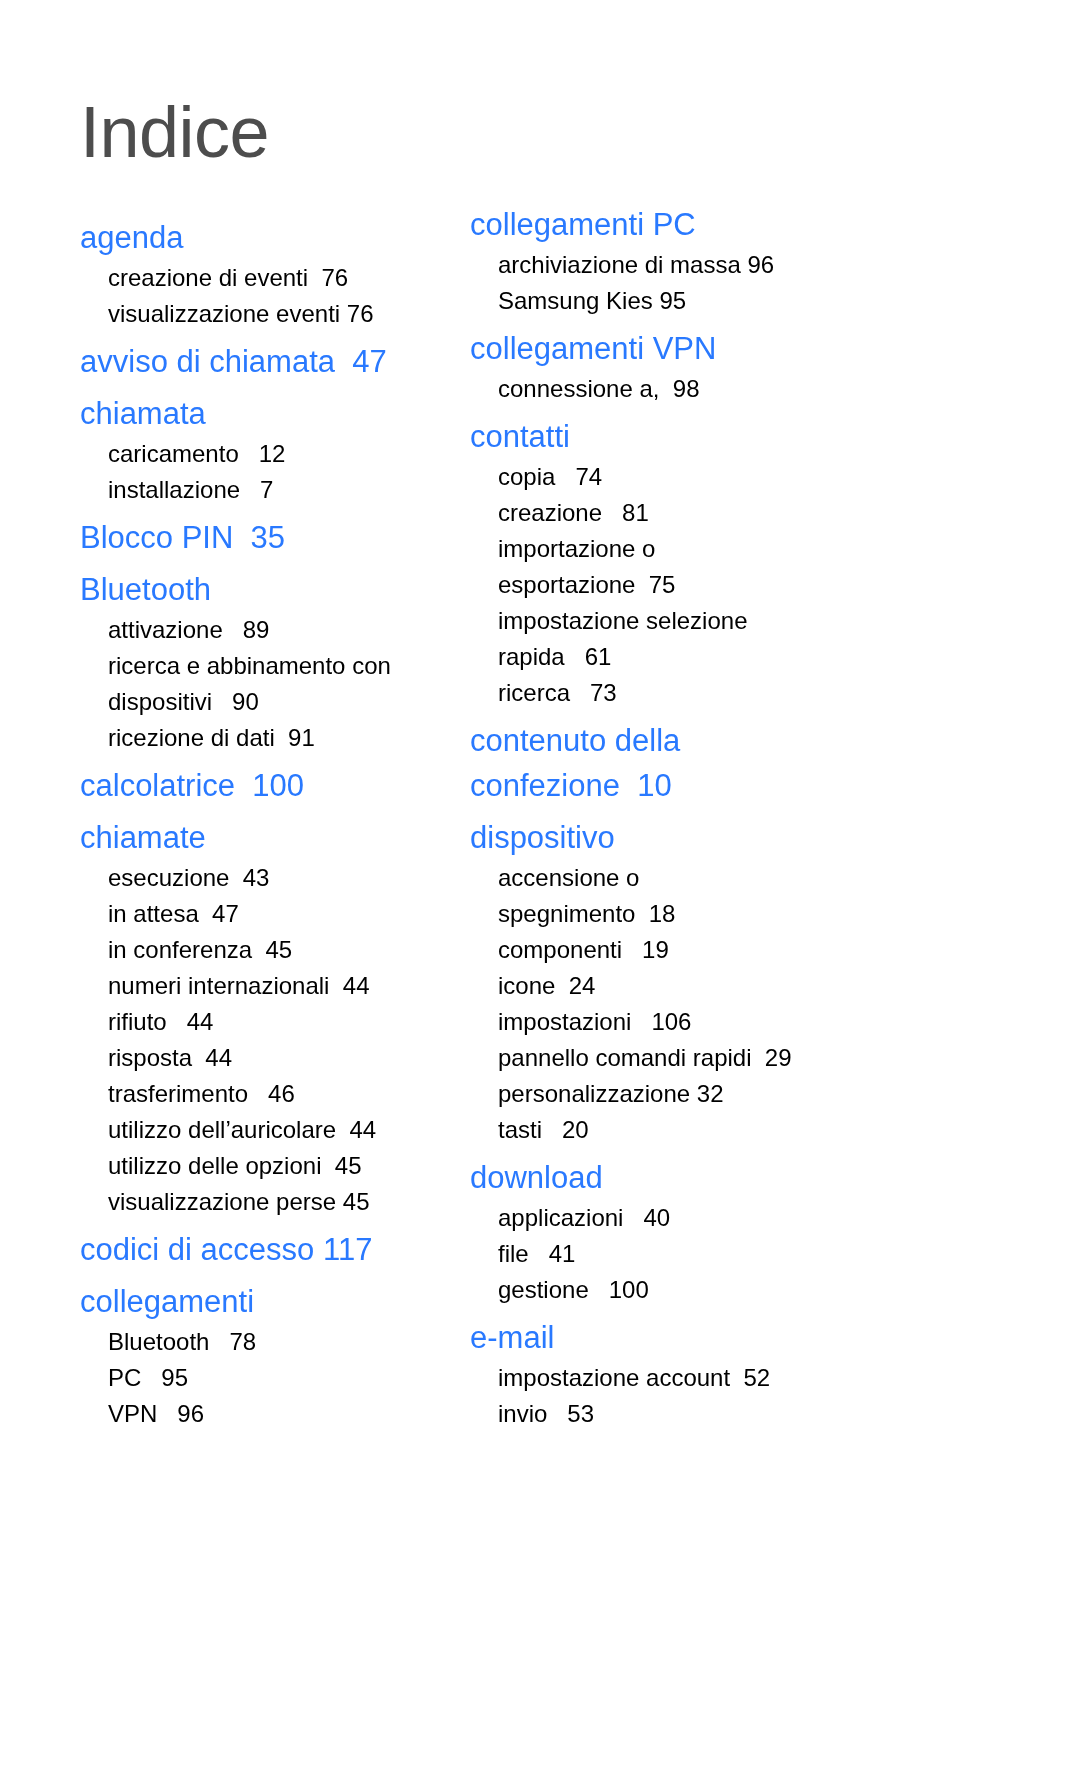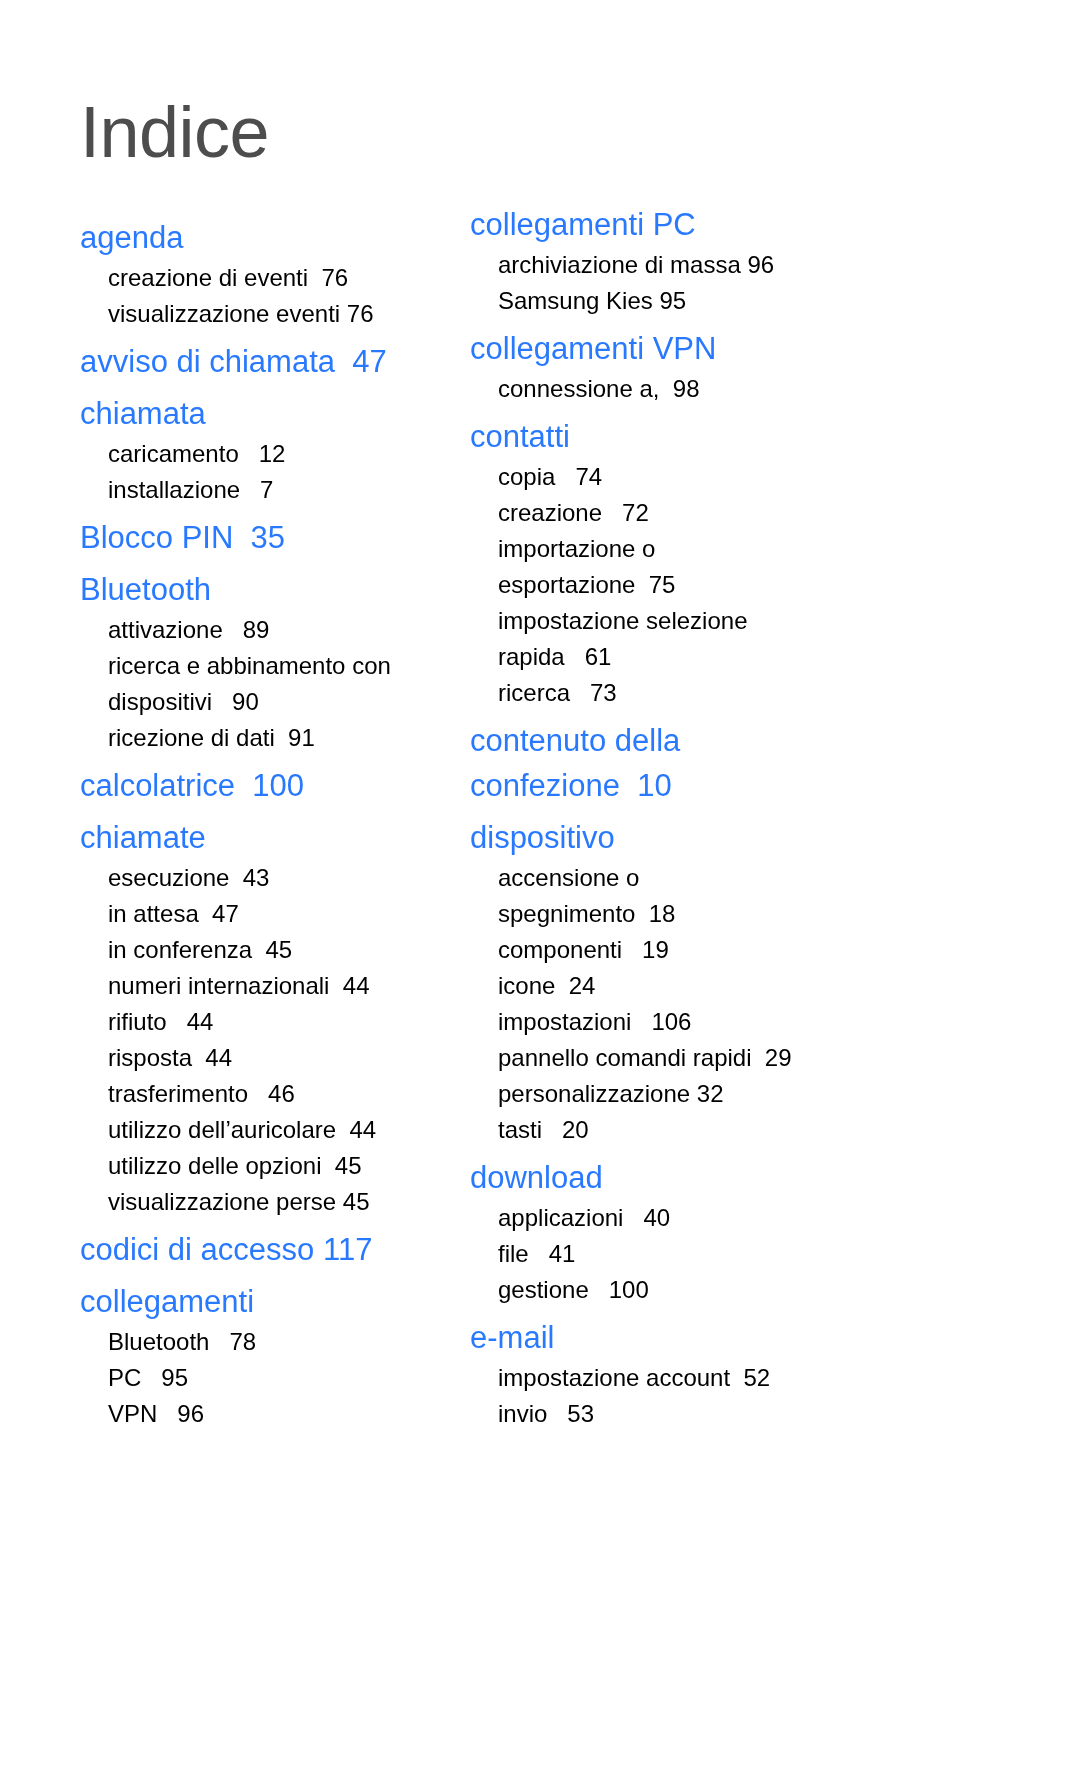--- a/index.html
+++ b/index.html
@@ -176,21 +176,21 @@
           <div class="sub">archiviazione di massa 96</div>
           <div class="sub">Samsung Kies 95</div>
         </div>
         <div class="entry">
           <div class="heading">collegamenti VPN</div>
           <div class="sub">connessione a,  98</div>
         </div>
         <div class="entry">
           <div class="heading">contatti</div>
           <div class="sub">copia   74</div>
-          <div class="sub">creazione   72</div>
+          <div class="sub">creazione   81</div>
           <div class="sub">importazione o</div>
           <div class="sub">esportazione  75</div>
           <div class="sub">impostazione selezione</div>
           <div class="sub">rapida   61</div>
           <div class="sub">ricerca   73</div>
         </div>
         <div class="entry">
           <div class="heading">contenuto della
 confezione  10</div>
         </div>

